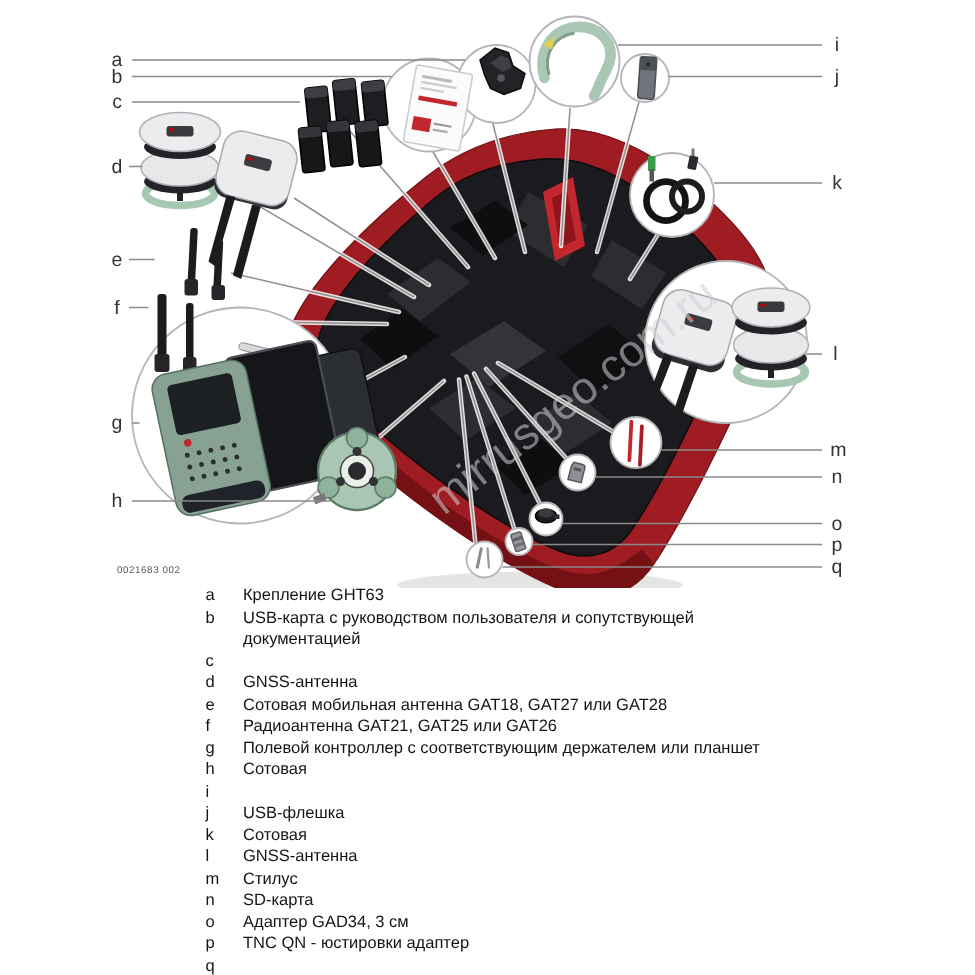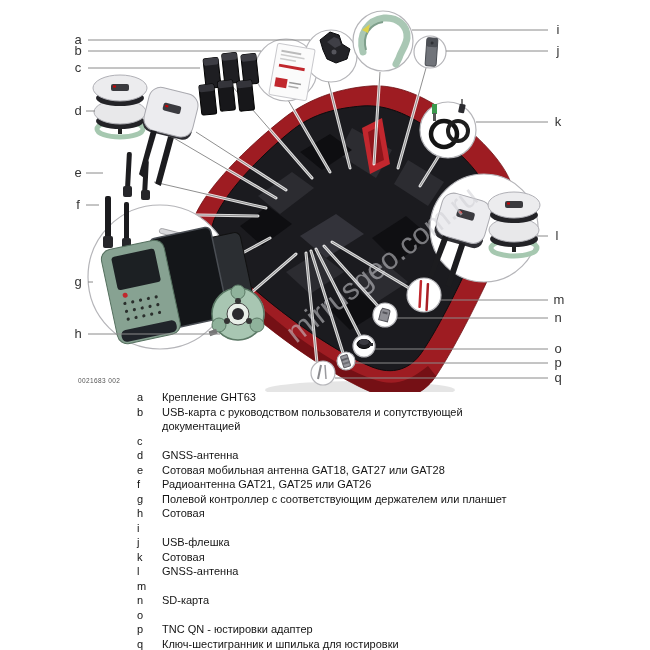--- a/index.html
+++ b/index.html
@@ -355,31 +355,32 @@
   <div class="lrow">
         <span class="letter">k</span>
         <span class="desc">Сотовая</span>
       </div>
   <div class="lrow">
         <span class="letter">l</span>
         <span class="desc">GNSS-антенна</span>
       </div>
   <div class="lrow">
         <span class="letter">m</span>
+        <span class="desc">Стилус</span>
       </div>
   <div class="lrow">
         <span class="letter">n</span>
         <span class="desc">SD-карта</span>
       </div>
   <div class="lrow">
         <span class="letter">o</span>
+        <span class="desc">Адаптер GAD34, 3 см</span>
       </div>
   <div class="lrow">
         <span class="letter">p</span>
         <span class="desc">TNC QN - юстировки адаптер</span>
       </div>
   <div class="lrow">
         <span class="letter">q</span>
-        <span class="desc">Ключ-шестигранник и шпилька для юстировки</span>
       </div>
 </div>
 
 </div>
 
 </body></html>

